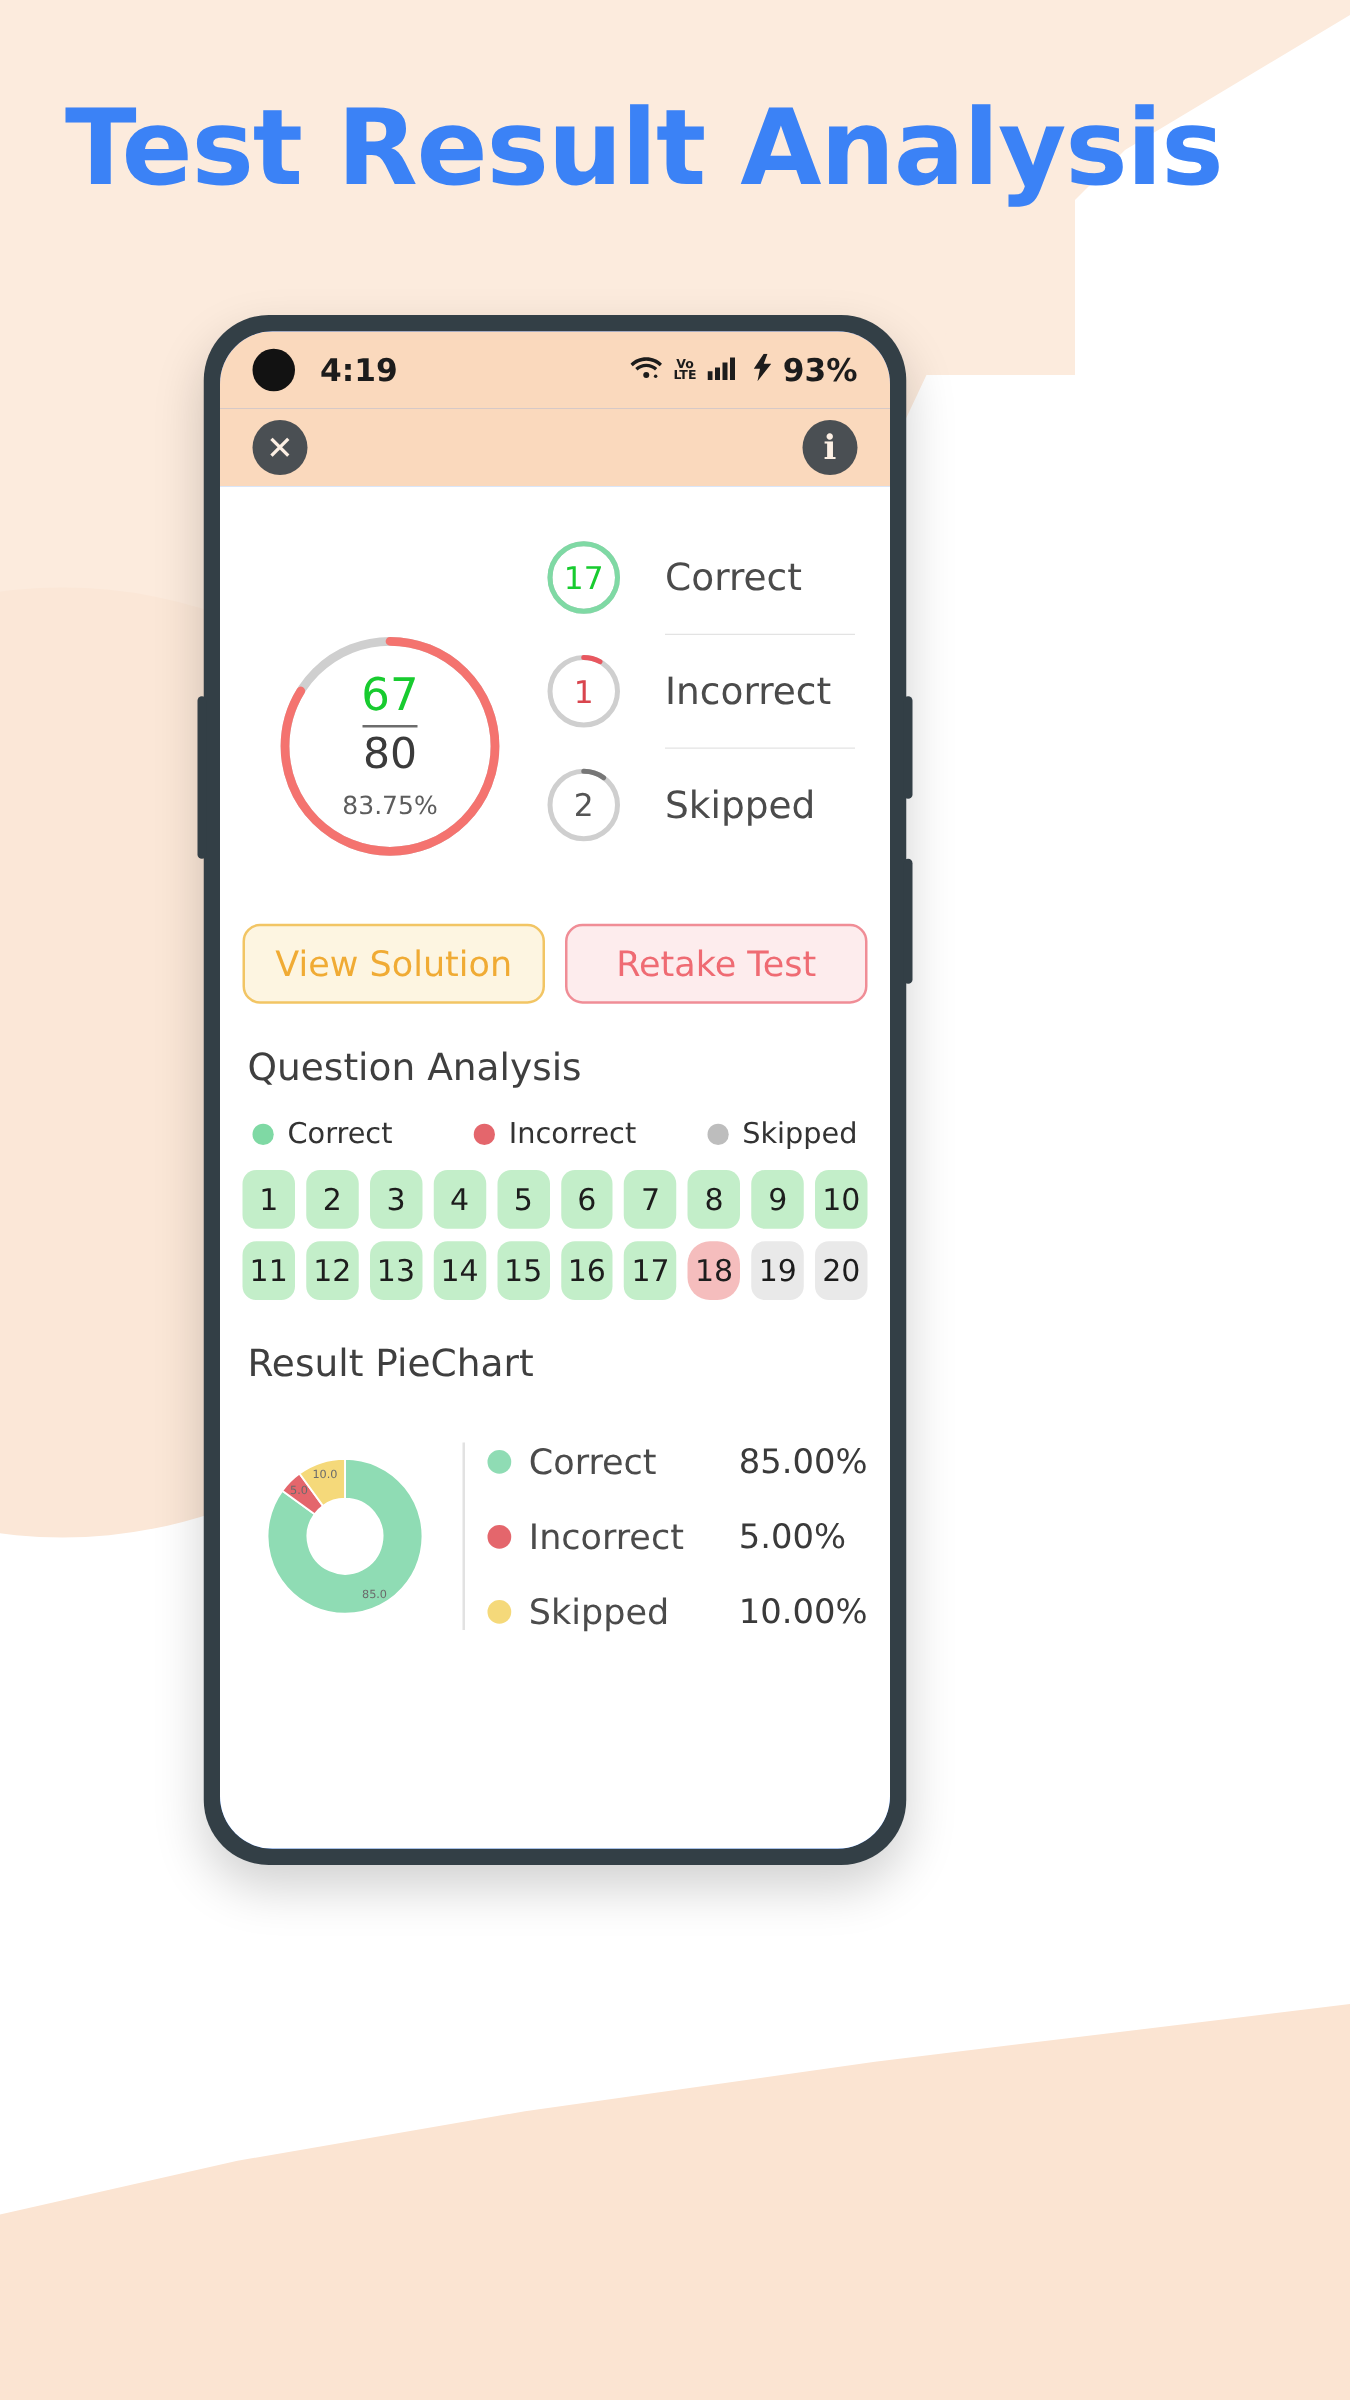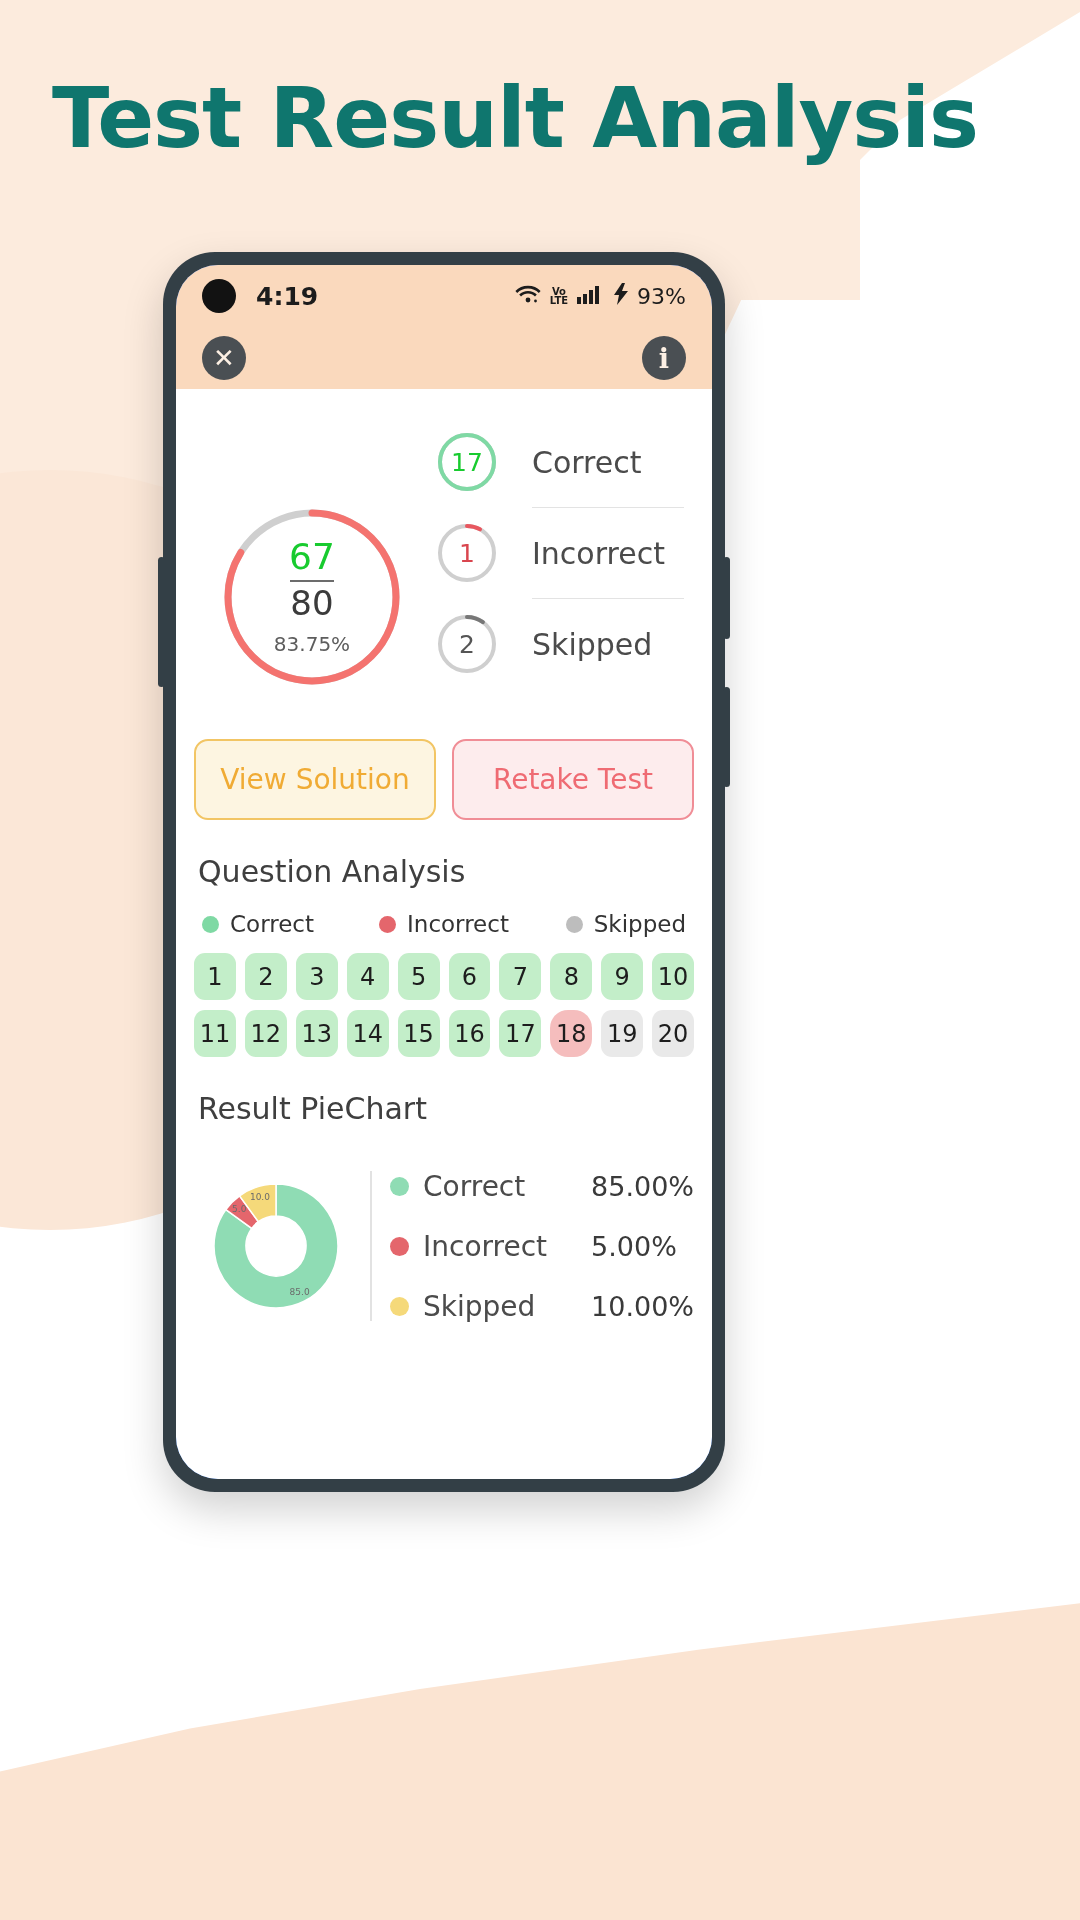--- a/index.html
+++ b/index.html
@@ -27,21 +27,21 @@
   }
   .bg-bottom-peach{
     position:absolute; left:0; bottom:0; width:1080px; height:330px;
     background:#fbe4d2;
     clip-path: polygon(0 55%, 190px 42%, 420px 30%, 700px 18%, 1080px 4%, 1080px 100%, 0 100%);
   }
 
   
   .page-title {
     position:absolute; left:52px; top:76px;
-    font-size:84px; font-weight:bold; color:#0f766e;
+    font-size:84px; font-weight:bold; color:#3b82f6;
     letter-spacing:-1px; line-height:1;
     font-family:"DejaVu Sans", sans-serif;
   }
 
   
   .phone {
     position:absolute; left:163px; top:252px;
     width:562px; height:1240px;
     background:#333f46;
     border-radius:52px;
@@ -64,21 +64,21 @@
   .statusbar {
     height:62px; background:#fad9bd;
     display:flex; align-items:center; padding:0 26px;
     font-family:"DejaVu Sans", sans-serif;
   }
   .camera-dot { width:34px; height:34px; border-radius:50%; background:#121212; flex:none; }
   .sb-time { margin-left:20px; font-size:25px; font-weight:bold; color:#1c1c1c; }
   .sb-right { margin-left:auto; display:flex; align-items:center; gap:9px; }
   .sb-icon { font-size:19px; color:#1c1c1c; display:block; }
   .sb-volte{ font-size:10px; font-weight:bold; line-height:9px; text-align:center; color:#1c1c1c;}
-  .sb-batt { font-size:22px; font-weight:normal; color:#1c1c1c; }
+  .sb-batt { font-size:25px; font-weight:bold; color:#1c1c1c; }
 
   
   .appbar {
     height:62px; background:#fad9bd;
     display:flex; align-items:center; padding:0 26px;
   }
   .close-btn {
     width:44px; height:44px; border-radius:50%; background:#4a4f53;
     display:flex; align-items:center; justify-content:center;
     color:#fdf0e4; font-size:26px; line-height:1; flex:none;
@@ -135,21 +135,21 @@
   .card-text .card-title {
     font-size:20px; color:#6a6a6a; font-family:"DejaVu Sans", sans-serif;
   }
   .card-text .card-value {
     font-size:28px; color:#3a3a3a; margin-top:4px; font-family:"DejaVu Sans", sans-serif;
   }
 
   
   .actions { display:flex; gap:16px; padding:28px 18px 0 18px; }
   .btn {
-    flex:1; height:81px; border-radius:14px;
+    flex:1; height:64px; border-radius:14px;
     display:flex; align-items:center; justify-content:center;
     font-size:28px; font-family:"DejaVu Sans", sans-serif;
   }
   .btn-solution { background:#fdf5e1; border:2px solid #f2c564; color:#f0ab34; }
   .btn-retake   { background:#fdeced; border:2px solid #f08d96; color:#ef6b73; }
 
   
   .sec-title {
     font-size:30px; color:#3f3f3f; padding:34px 0 0 22px;
     font-family:"DejaVu Sans", sans-serif;

